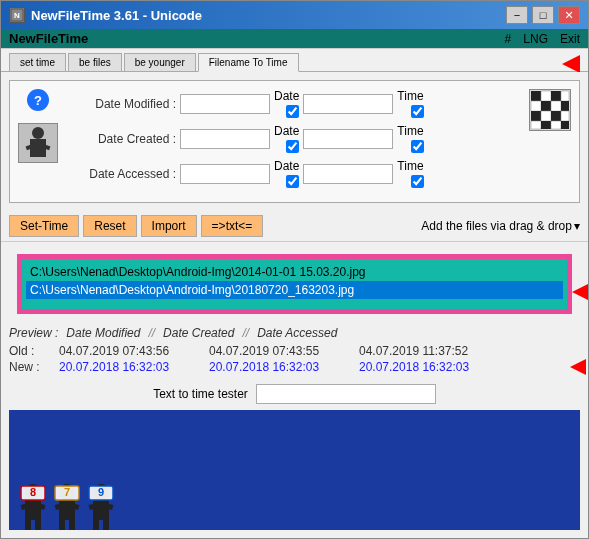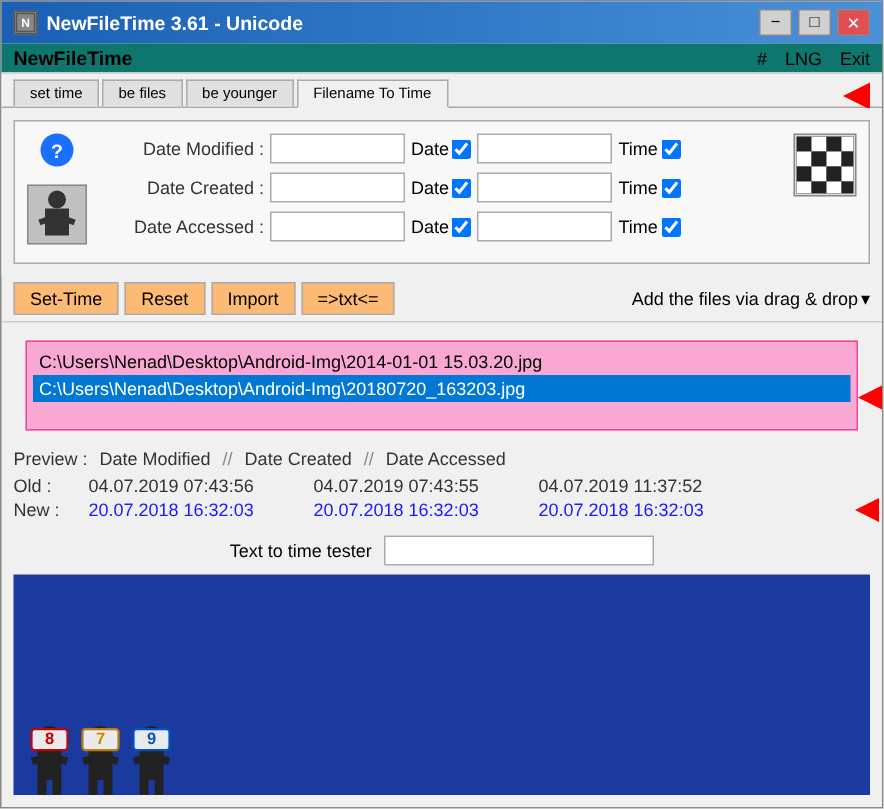--- a/index.html
+++ b/index.html
@@ -154,20 +154,21 @@
       height: 20px;
       border: 1px solid #aaa;
       background: white;
       padding: 0 4px;
     }
     .check-label {
       display: flex;
       align-items: flex-end;
       gap: 2px;
       font-size: 12px;
+      flex-direction: column;
     }
     .checkbox {
       width: 13px;
       height: 13px;
     }
     .field-input-time {
       width: 90px;
       height: 20px;
       border: 1px solid #aaa;
       background: white;
@@ -193,22 +194,22 @@
       font-size: 12px;
     }
     .action-bar-right {
       font-size: 12px;
       display: flex;
       align-items: center;
       gap: 2px;
     }
     .file-list-panel {
       margin: 8px;
-      border: 1px solid #ec4899;
-      background: #f9a8d4;
+      border: 5px solid #ec4899;
+      background: #14b8a6;
       min-height: 60px;
       padding: 4px;
       position: relative;
     }
     .file-item {
       padding: 2px 4px;
       font-size: 12px;
       cursor: pointer;
     }
     .file-item.selected {
@@ -218,20 +219,21 @@
     .preview-panel {
       margin: 0 8px 4px 8px;
       font-size: 12px;
     }
     .preview-header {
       color: #333;
       margin-bottom: 4px;
       display: flex;
       gap: 8px;
       align-items: center;
+      font-style: italic;
     }
     .preview-sep {
       color: #888;
     }
     .preview-row {
       display: flex;
       gap: 0;
       align-items: center;
       margin-bottom: 2px;
     }

